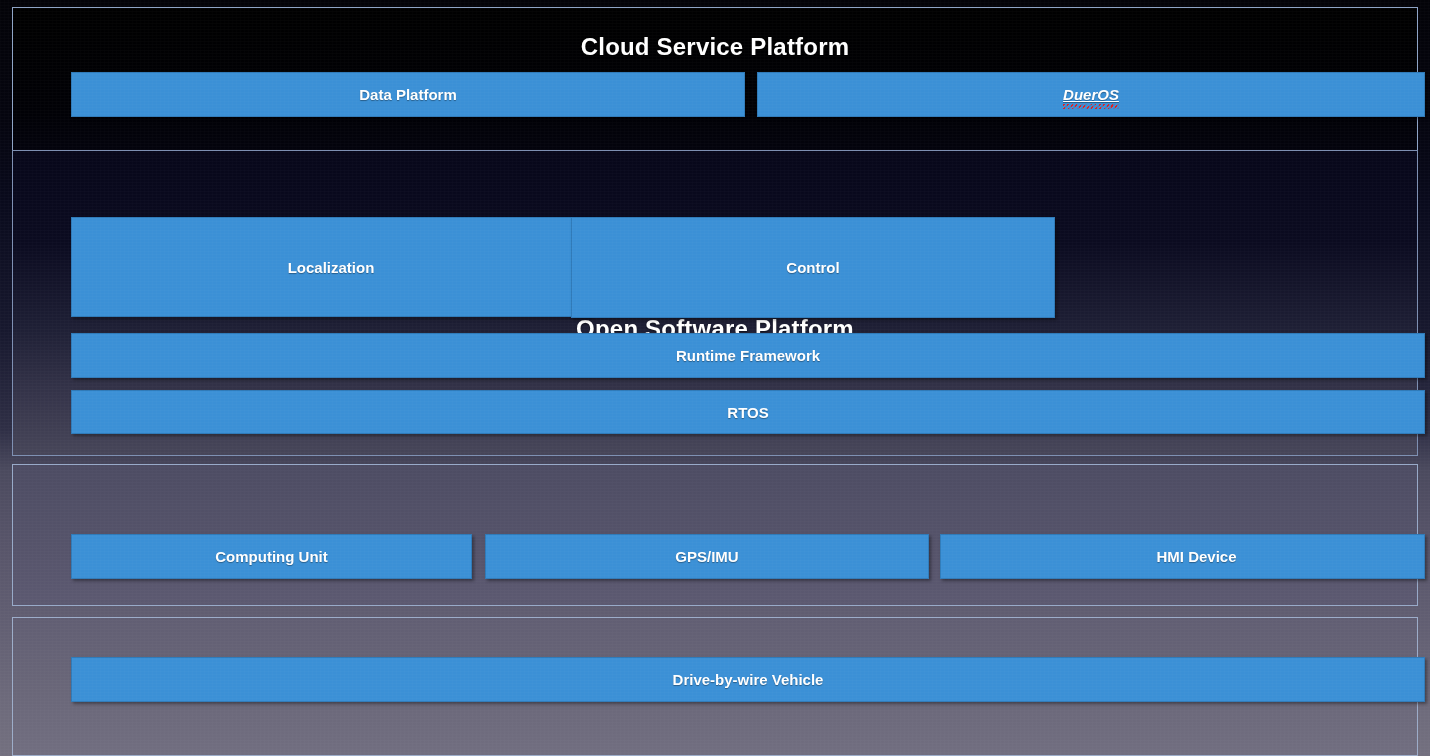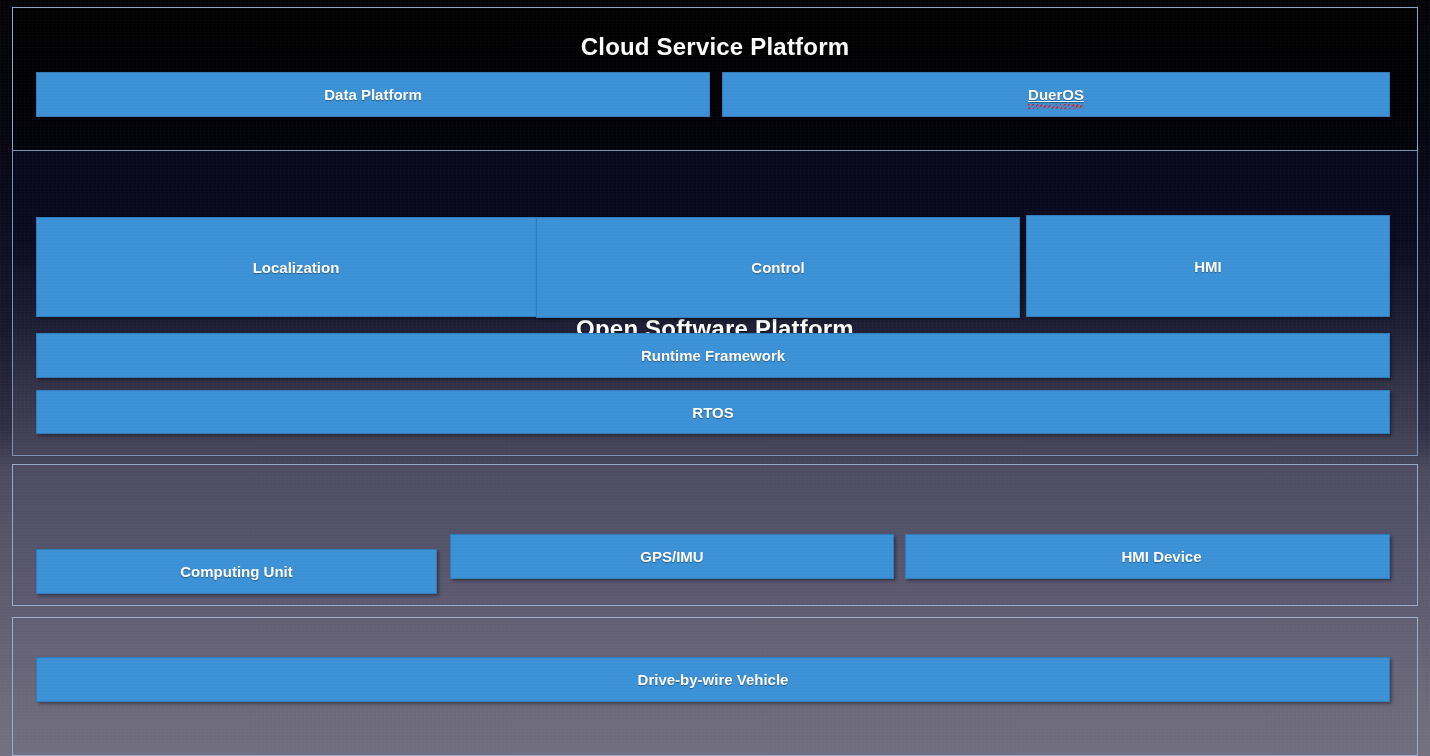--- a/index.html
+++ b/index.html
@@ -60,20 +60,21 @@
     border: 1px solid #2f7ab8;
     box-shadow: 2px 2px 3px rgba(0,0,0,0.38);
     display: flex;
     align-items: center;
     justify-content: center;
     color: #ffffff;
     font-weight: bold;
     font-size: 15px;
     text-shadow: 0 1px 1px rgba(0,0,0,0.35);
     white-space: nowrap;
+    margin-left: 35px;
   }
 
   
   #panel-cloud {
     left: 12px; top: 7px;
     width: 1406px; height: 154px;
     background: linear-gradient(180deg, #000000 0%, #010106 70%, #04040f 100%);
     border-color: #8ea4c6;
   }
   #panel-cloud .panel-title { top: 25px; }
@@ -114,20 +115,21 @@
     opacity: 0.035;
     background-image:
       repeating-linear-gradient(0deg, rgba(255,255,255,0.5) 0 1px, rgba(0,0,0,0) 1px 3px),
       repeating-linear-gradient(90deg, rgba(255,255,255,0.4) 0 1px, rgba(0,0,0,0) 1px 4px);
   }
 
   .spell-error {
     text-decoration: underline;
     text-decoration-color: #ffffff;
     position: relative;
+    font-style: italic;
   }
   .squiggle {
     position: absolute;
     left: 0;
     bottom: -6px;
     width: 100%;
     height: 5px;
     background-image:
       repeating-linear-gradient(135deg,
         #e02020 0px, #e02020 1.6px,
@@ -167,34 +169,31 @@
 
   <div class="panel" id="panel-software">
     <div class="panel-title">Open Software Platform</div>
   </div>
   <div class="blue-box" style="left:36px; top:217px; width:520px; height:100px;">
     <span>Localization</span>
   </div>
   <div class="blue-box" style="left:536px; top:217px; width:484px; height:101px;">
     <span>Control</span>
   </div>
-  <div class="blue-box" style="left:1026px; top:215px; width:364px; height:102px;">
-    <span>HMI</span>
-  </div>
   <div class="blue-box" style="left:36px; top:333px; width:1354px; height:45px;text-align:center;">
     <span>Runtime Framework</span>
   </div>
   <div class="blue-box" style="left:36px; top:390px; width:1354px; height:44px;">
     <span>RTOS</span>
   </div>
 
   <div class="panel" id="panel-hardware">
     
   </div>
-  <div class="blue-box" style="left:36px; top:549px; width:401px; height:45px;">
+  <div class="blue-box" style="left:36px; top:534px; width:401px; height:45px;">
     <span>Computing Unit</span>
   </div>
   <div class="blue-box" style="left:450px; top:534px; width:444px; height:45px;">
     <span>GPS/IMU</span>
   </div>
   <div class="blue-box" style="left:905px; top:534px; width:485px; height:45px;padding-left:28px;">
     <span>HMI Device</span>
   </div>
 
   <div class="panel" id="panel-vehicle">

